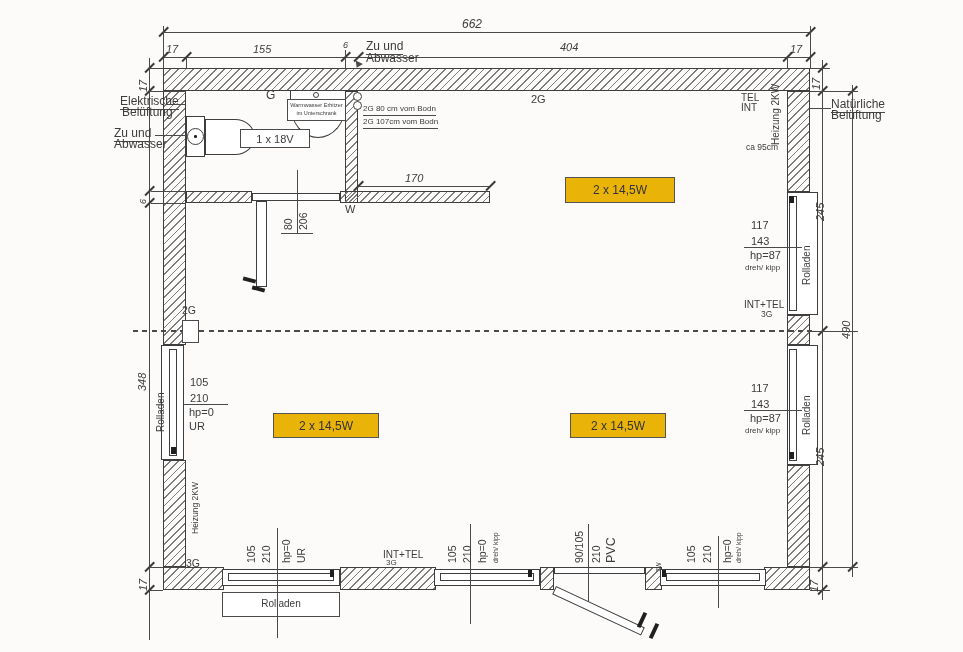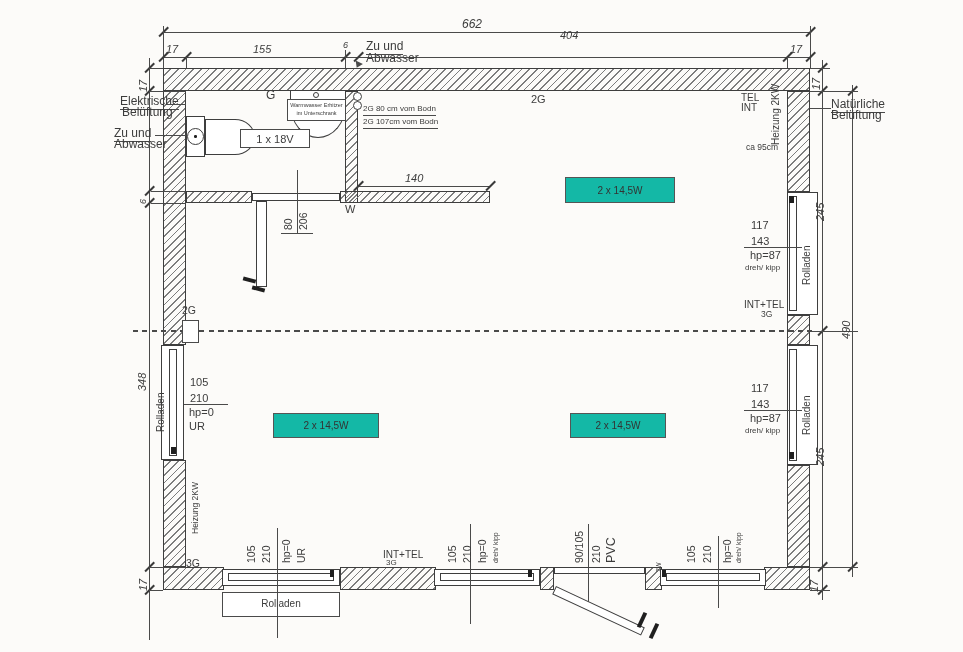--- a/index.html
+++ b/index.html
@@ -13,22 +13,22 @@
   .dash{position:absolute;height:1.6px;background:repeating-linear-gradient(90deg,#4a4a4a 0 5px,transparent 5px 9.5px);}
   .tick{position:absolute;width:13px;height:1.5px;background:#3a3a3a;transform:rotate(-45deg);}
   .lbl{position:absolute;white-space:nowrap;line-height:1.12;font-size:10px;color:#3c3c3c;}
   .it{font-style:italic;}
   .vtxt{writing-mode:vertical-rl;transform:rotate(180deg);}
   .ctr{text-align:center;}
   .box{position:absolute;box-sizing:border-box;border:1.2px solid #4a4a4a;background:#fff;}
   .win{position:absolute;box-sizing:border-box;border:1.3px solid #3e3e3e;background:#fff;}
   .glass{position:absolute;box-sizing:border-box;border:1px solid #3e3e3e;background:#fff;}
   .mark{position:absolute;background:#1f1f1f;}
-  .rbox{position:absolute;box-sizing:border-box;border:1.2px solid #555;background:#14b8a6;
-        display:flex;align-items:center;justify-content:center;font-size:10px;color:#333;}
+  .rbox{position:absolute;box-sizing:border-box;border:1.2px solid #555;background:#eab308;
+        display:flex;align-items:center;justify-content:center;font-size:12px;color:#333;}
   .ann{font-size:12px;}
   .tiny{font-size:10px;}
   .u{border-bottom:1px solid #4a4a4a;padding-bottom:1px;}
   .tri{position:absolute;width:0;height:0;border-left:4px solid transparent;border-right:4px solid transparent;border-top:6px solid #4a4a4a;}
 </style>
 </head>
 <body>
 
 <div id="stage">
 
@@ -111,21 +111,21 @@
   <div class="lbl" style="left:266px;top:89px;font-size:12px;">G</div>
 
   <div class="glass" style="left:353px;top:92px;width:9px;height:9px;border-radius:50%;"></div>
   <div class="glass" style="left:353px;top:101px;width:9px;height:9px;border-radius:50%;"></div>
   <div class="lbl u" style="left:363px;top:105px;font-size:8px;">2G 80 cm vom Bodn</div>
   <div class="lbl u" style="left:363px;top:118px;font-size:8px;">2G 107cm vom Bodn</div>
 
   <div class="hl" style="left:358px;top:186px;width:132px;"></div>
   <div class="tick" style="left:352px;top:185px;"></div>
   <div class="tick" style="left:484px;top:185px;"></div>
-  <div class="lbl it" style="left:405px;top:172px;font-size:11px;">140</div>
+  <div class="lbl it" style="left:405px;top:172px;font-size:11px;">170</div>
 
   <div class="rbox" style="left:565px;top:177px;width:110px;height:26px;">
       <span>2 x 14,5W</span>
     </div>
   <div class="rbox" style="left:273px;top:413px;width:106px;height:25px;">
       <span>2 x 14,5W</span>
     </div>
   <div class="rbox" style="left:570px;top:413px;width:96px;height:25px;">
       <span>2 x 14,5W</span>
     </div>
@@ -198,21 +198,21 @@
   <div class="tick" style="left:339px;top:56px;"></div>
   <div class="tick" style="left:352px;top:56px;"></div>
   <div class="tick" style="left:781px;top:56px;"></div>
   <div class="tick" style="left:804px;top:56px;"></div>
   <div class="vl" style="left:186px;top:57px;height:11px;"></div>
   <div class="vl" style="left:345px;top:50px;height:18px;"></div>
   <div class="vl" style="left:787px;top:57px;height:11px;"></div>
   <div class="lbl it" style="left:166px;top:43px;font-size:11px;">17</div>
   <div class="lbl it" style="left:253px;top:43px;font-size:11px;">155</div>
   <div class="lbl it" style="left:343px;top:40px;font-size:9px;">6</div>
-  <div class="lbl it" style="left:560px;top:29px;font-size:11px;">404</div>
+  <div class="lbl it" style="left:560px;top:41px;font-size:11px;">404</div>
   <div class="lbl it" style="left:790px;top:43px;font-size:11px;">17</div>
 
   <div class="lbl ann u" style="left:366px;top:40px;">Zu und</div>
   <div class="lbl ann" style="left:366px;top:52px;">Abwasser</div>
   <div class="tri" style="left:354px;top:62px;transform:rotate(25deg);"></div>
 
   <div class="vl" style="left:149px;top:58px;height:582px;"></div>
   <div class="tick" style="left:143px;top:67px;"></div>
   <div class="tick" style="left:143px;top:90px;"></div>
   <div class="tick" style="left:143px;top:190px;"></div>

